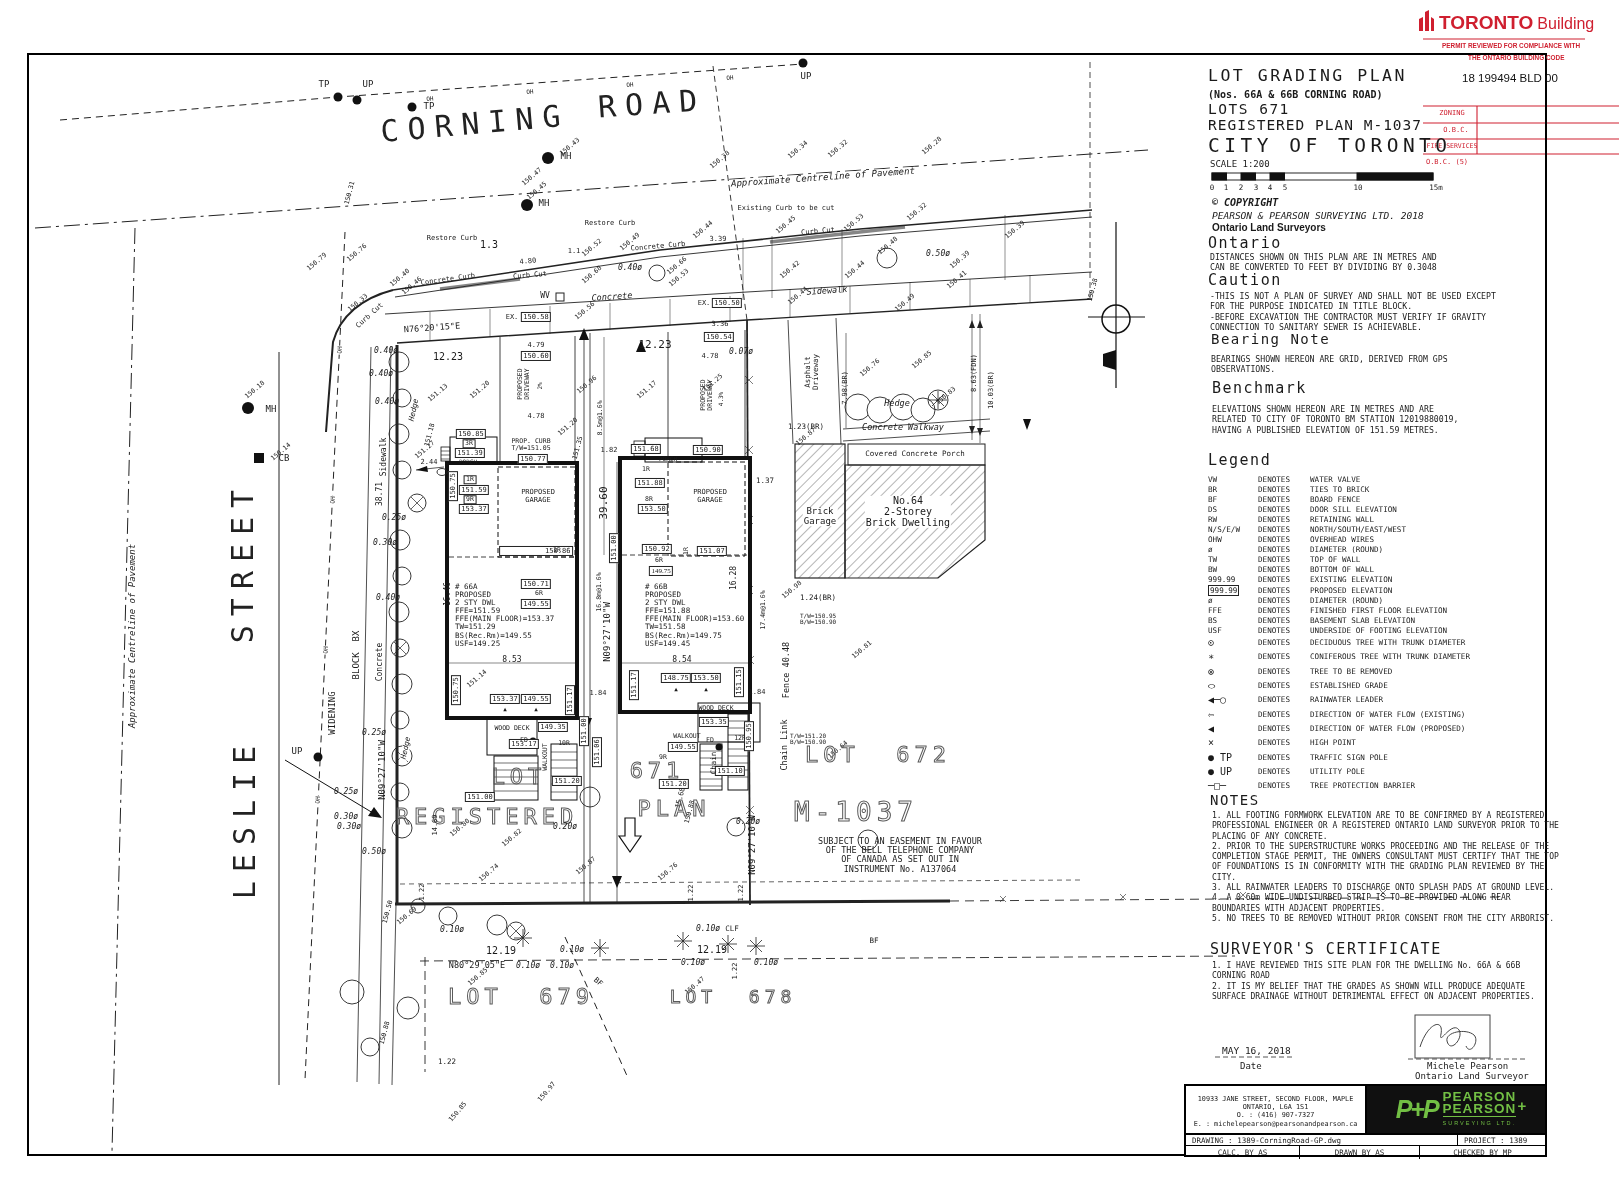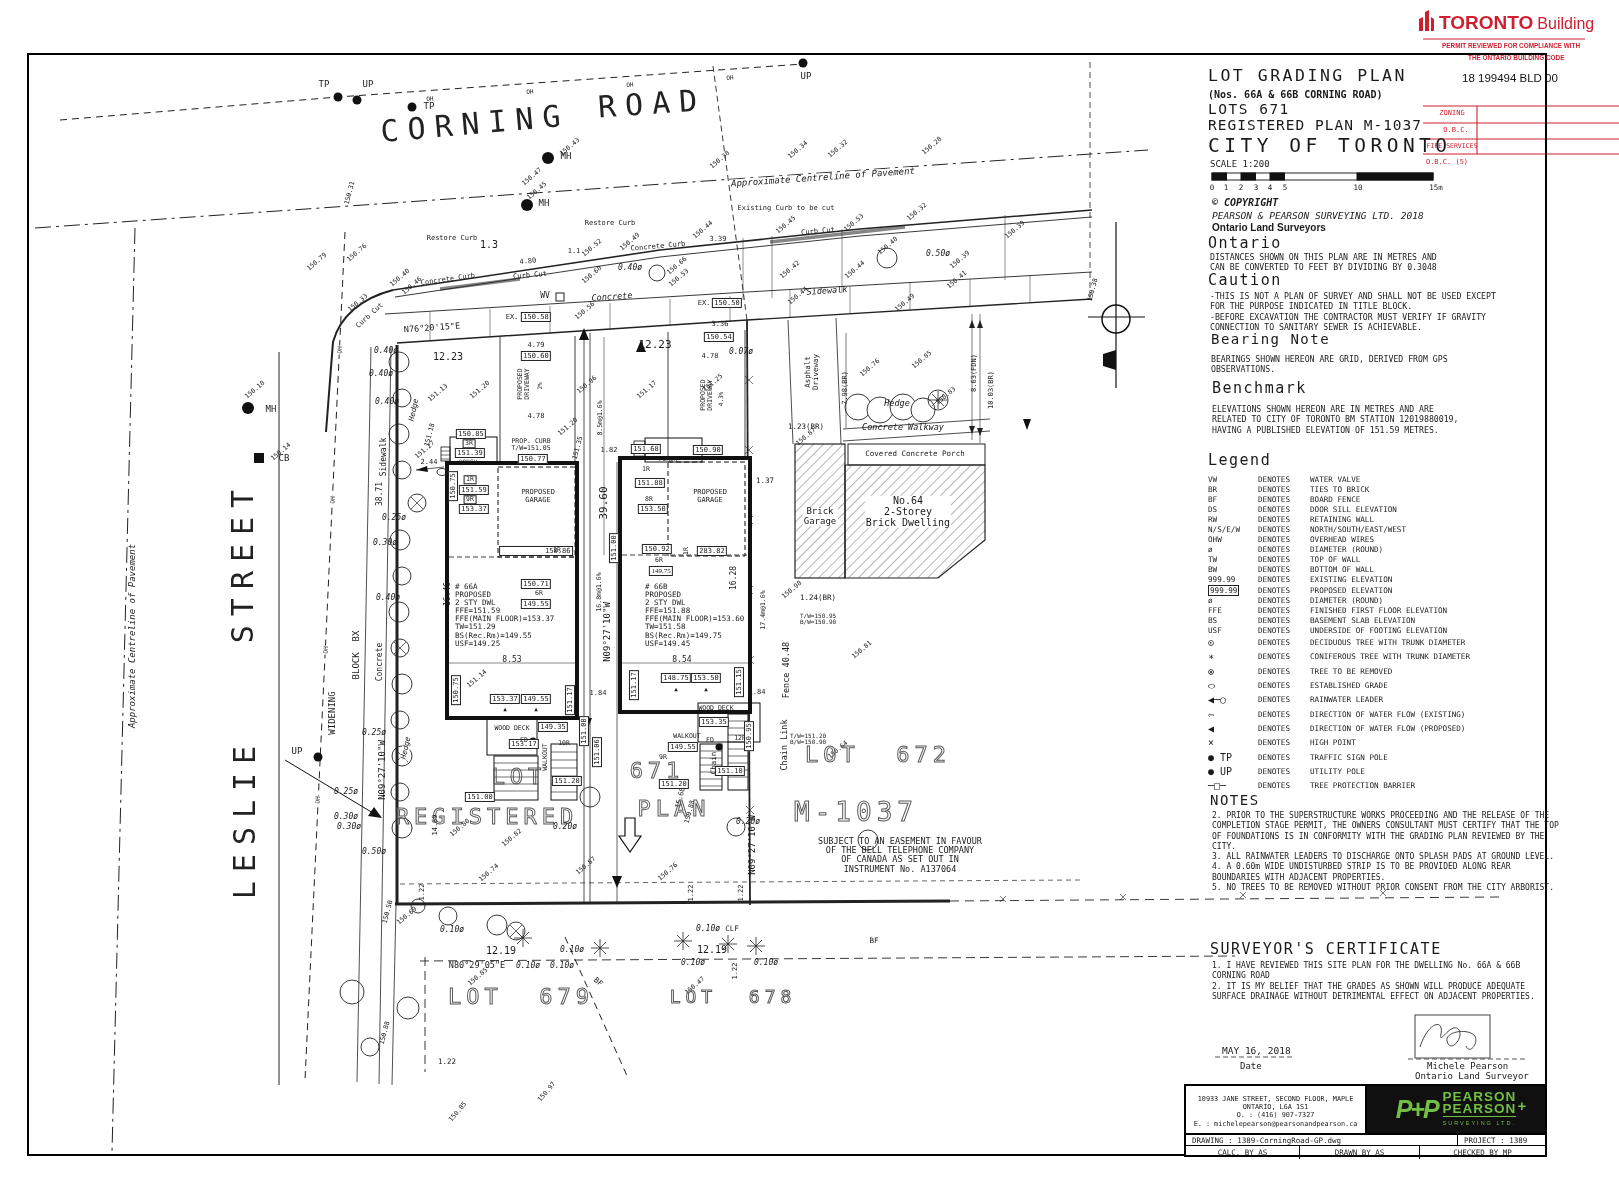--- a/index.html
+++ b/index.html
@@ -434,21 +434,21 @@
       <div class="lb box" style="left: 584px; top: 731px; font-size: 7px; transform: translate(-50%, -50%) rotate(-90deg);">151.00</div>
       <div class="lb" style="left: 646px; top: 470px; font-size: 6.5px; transform: translate(-50%, -50%) rotate(0deg);">1R</div>
       <div class="lb box" style="left: 650px; top: 483px; font-size: 7px; transform: translate(-50%, -50%) rotate(0deg);">151.88</div>
       <div class="lb" style="left: 649px; top: 500px; font-size: 6.5px; transform: translate(-50%, -50%) rotate(0deg);">8R</div>
       <div class="lb box" style="left: 653px; top: 509px; font-size: 7px; transform: translate(-50%, -50%) rotate(0deg);">153.50</div>
       <div class="lb prec" style="left: 710px; top: 497px; font-size: 7px; transform: translate(-50%, -50%) rotate(0deg);">PROPOSED
 GARAGE</div>
       <div class="lb box" style="left: 657px; top: 549px; font-size: 7px; transform: translate(-50%, -50%) rotate(0deg);">150.92</div>
       <div class="lb" style="left: 659px; top: 561px; font-size: 6.5px; transform: translate(-50%, -50%) rotate(0deg);">6R</div>
       <div class="lb box" style="left: 661px; top: 571px; font-size: 7px; transform: translate(-50%, -50%) rotate(0deg); font-family: Liberation Serif, serif;">149.75</div>
-      <div class="lb box" style="left: 712px; top: 551px; font-size: 7px; transform: translate(-50%, -50%) rotate(0deg);">283.82</div>
+      <div class="lb box" style="left: 712px; top: 551px; font-size: 7px; transform: translate(-50%, -50%) rotate(0deg);">151.07</div>
       <div class="lb" style="left: 687px; top: 551px; font-size: 6.5px; transform: translate(-50%, -50%) rotate(-90deg);">1R</div>
       <div class="lb box" style="left: 614px; top: 548px; font-size: 7px; transform: translate(-50%, -50%) rotate(-90deg);">151.00</div>
       <div class="lb pre" style="left: 645px; top: 583px; font-size: 7.5px; transform: rotate(0deg); transform-origin: 0px 0px;"># 66B
 PROPOSED
 2 STY DWL
 FFE=151.88
 FFE(MAIN FLOOR)=153.60
 TW=151.58
 BS(Rec.Rm)=149.75
 USF=149.45</div>
@@ -739,20 +739,21 @@
         </div>
         <div class="lg-row tall">
           <span class="lg-a"><span class="sym">─□─</span></span>
           <span class="lg-d">DENOTES</span>
           <span class="lg-t">TREE PROTECTION BARRIER</span>
         </div>
       </div>
 
     <div class="sec-h" style="left:1210px;top:792px;font-size:14px;">NOTES</div>
     <div id="notes-list" class="p-abs" style="left:1212px;top:811px;width:348px;white-space:normal;font-size:8px;line-height:10.3px;">
+        <div class="note-item">1. ALL FOOTING FORMWORK ELEVATION ARE TO BE CONFIRMED BY A REGISTERED PROFESSIONAL ENGINEER OR A REGISTERED ONTARIO LAND SURVEYOR PRIOR TO THE PLACING OF ANY CONCRETE.</div>
         <div class="note-item">2. PRIOR TO THE SUPERSTRUCTURE WORKS PROCEEDING AND THE RELEASE OF THE COMPLETION STAGE PERMIT, THE OWNERS CONSULTANT MUST CERTIFY THAT THE TOP OF FOUNDATIONS IS IN CONFORMITY WITH THE GRADING PLAN REVIEWED BY THE CITY.</div>
         <div class="note-item">3. ALL RAINWATER LEADERS TO DISCHARGE ONTO SPLASH PADS AT GROUND LEVEL.</div>
         <div class="note-item">4. A 0.60m WIDE UNDISTURBED STRIP IS TO BE PROVIDED ALONG REAR BOUNDARIES WITH ADJACENT PROPERTIES.</div>
         <div class="note-item">5. NO TREES TO BE REMOVED WITHOUT PRIOR CONSENT FROM THE CITY ARBORIST.</div>
       </div>
 
     <div class="sec-h" style="left:1210px;top:940px;">SURVEYOR'S CERTIFICATE</div>
     <div id="cert-list" class="p-abs" style="left:1212px;top:961px;width:346px;white-space:normal;font-size:8px;line-height:10.3px;">
         <div class="note-item">1.   I HAVE REVIEWED THIS SITE PLAN FOR THE DWELLING No. 66A &amp; 66B CORNING ROAD</div>
         <div class="note-item">2.   IT IS MY BELIEF THAT THE GRADES AS SHOWN WILL PRODUCE ADEQUATE SURFACE DRAINAGE WITHOUT DETRIMENTAL EFFECT ON ADJACENT PROPERTIES.</div>

